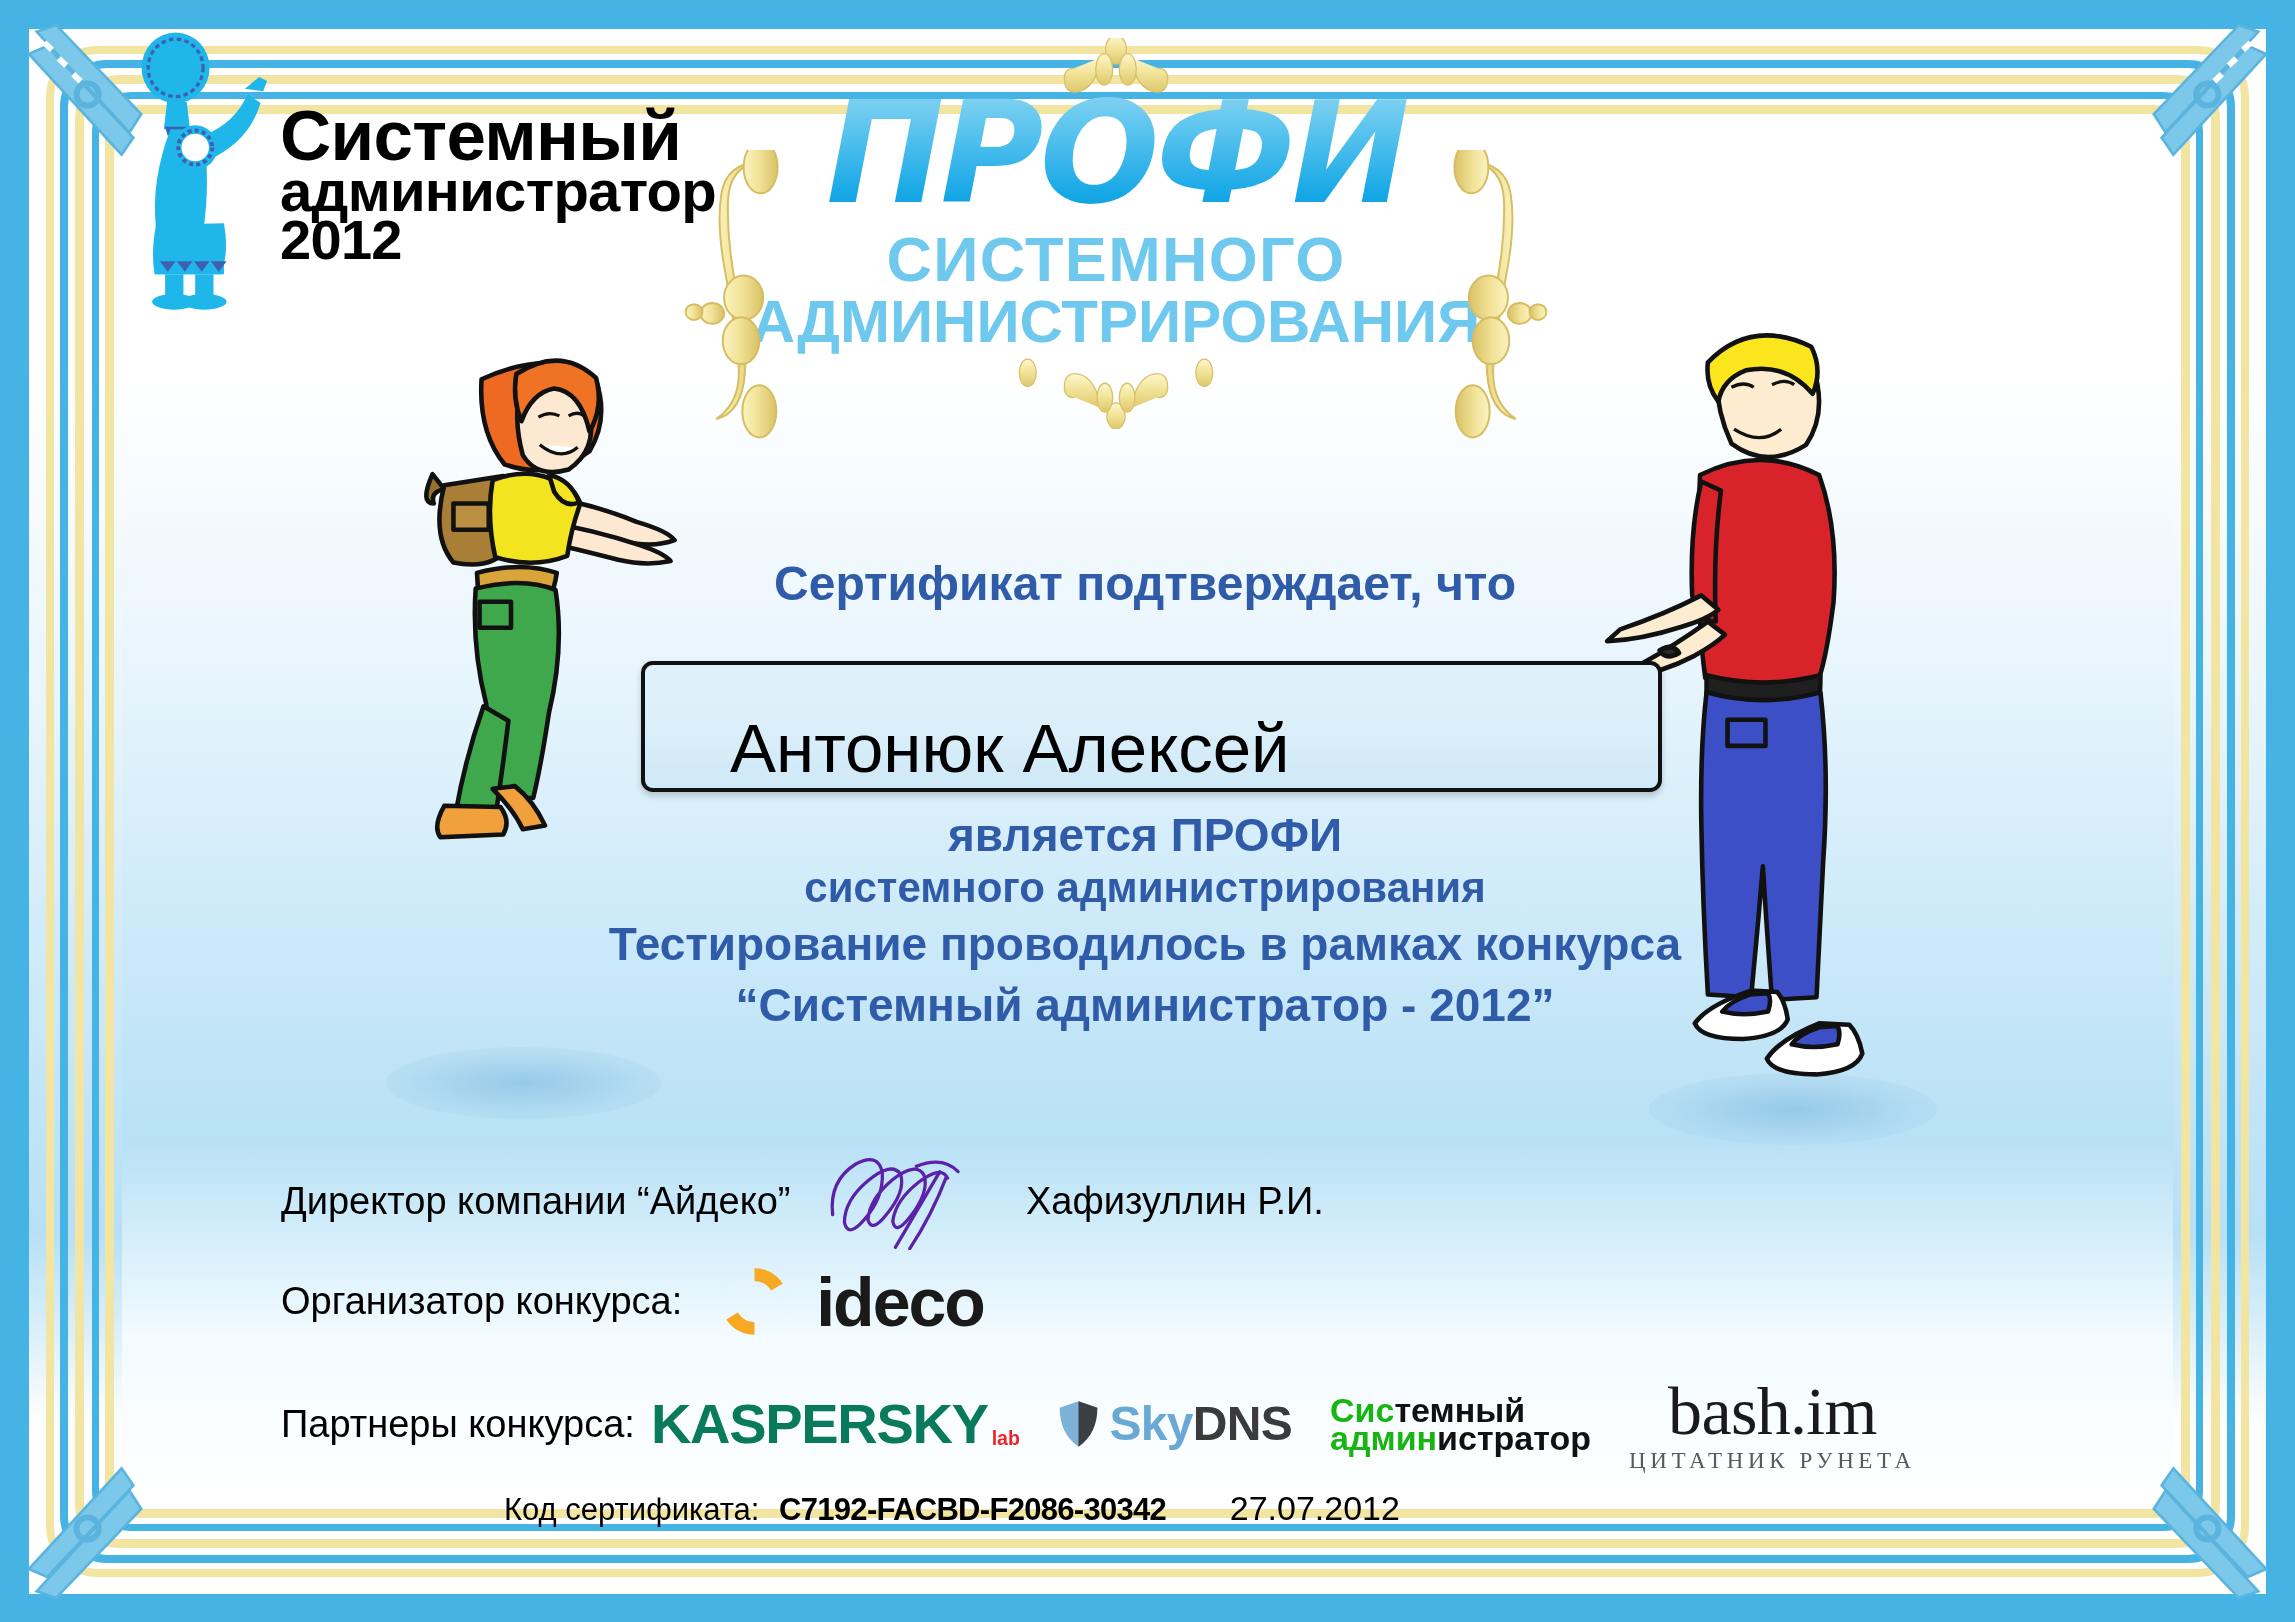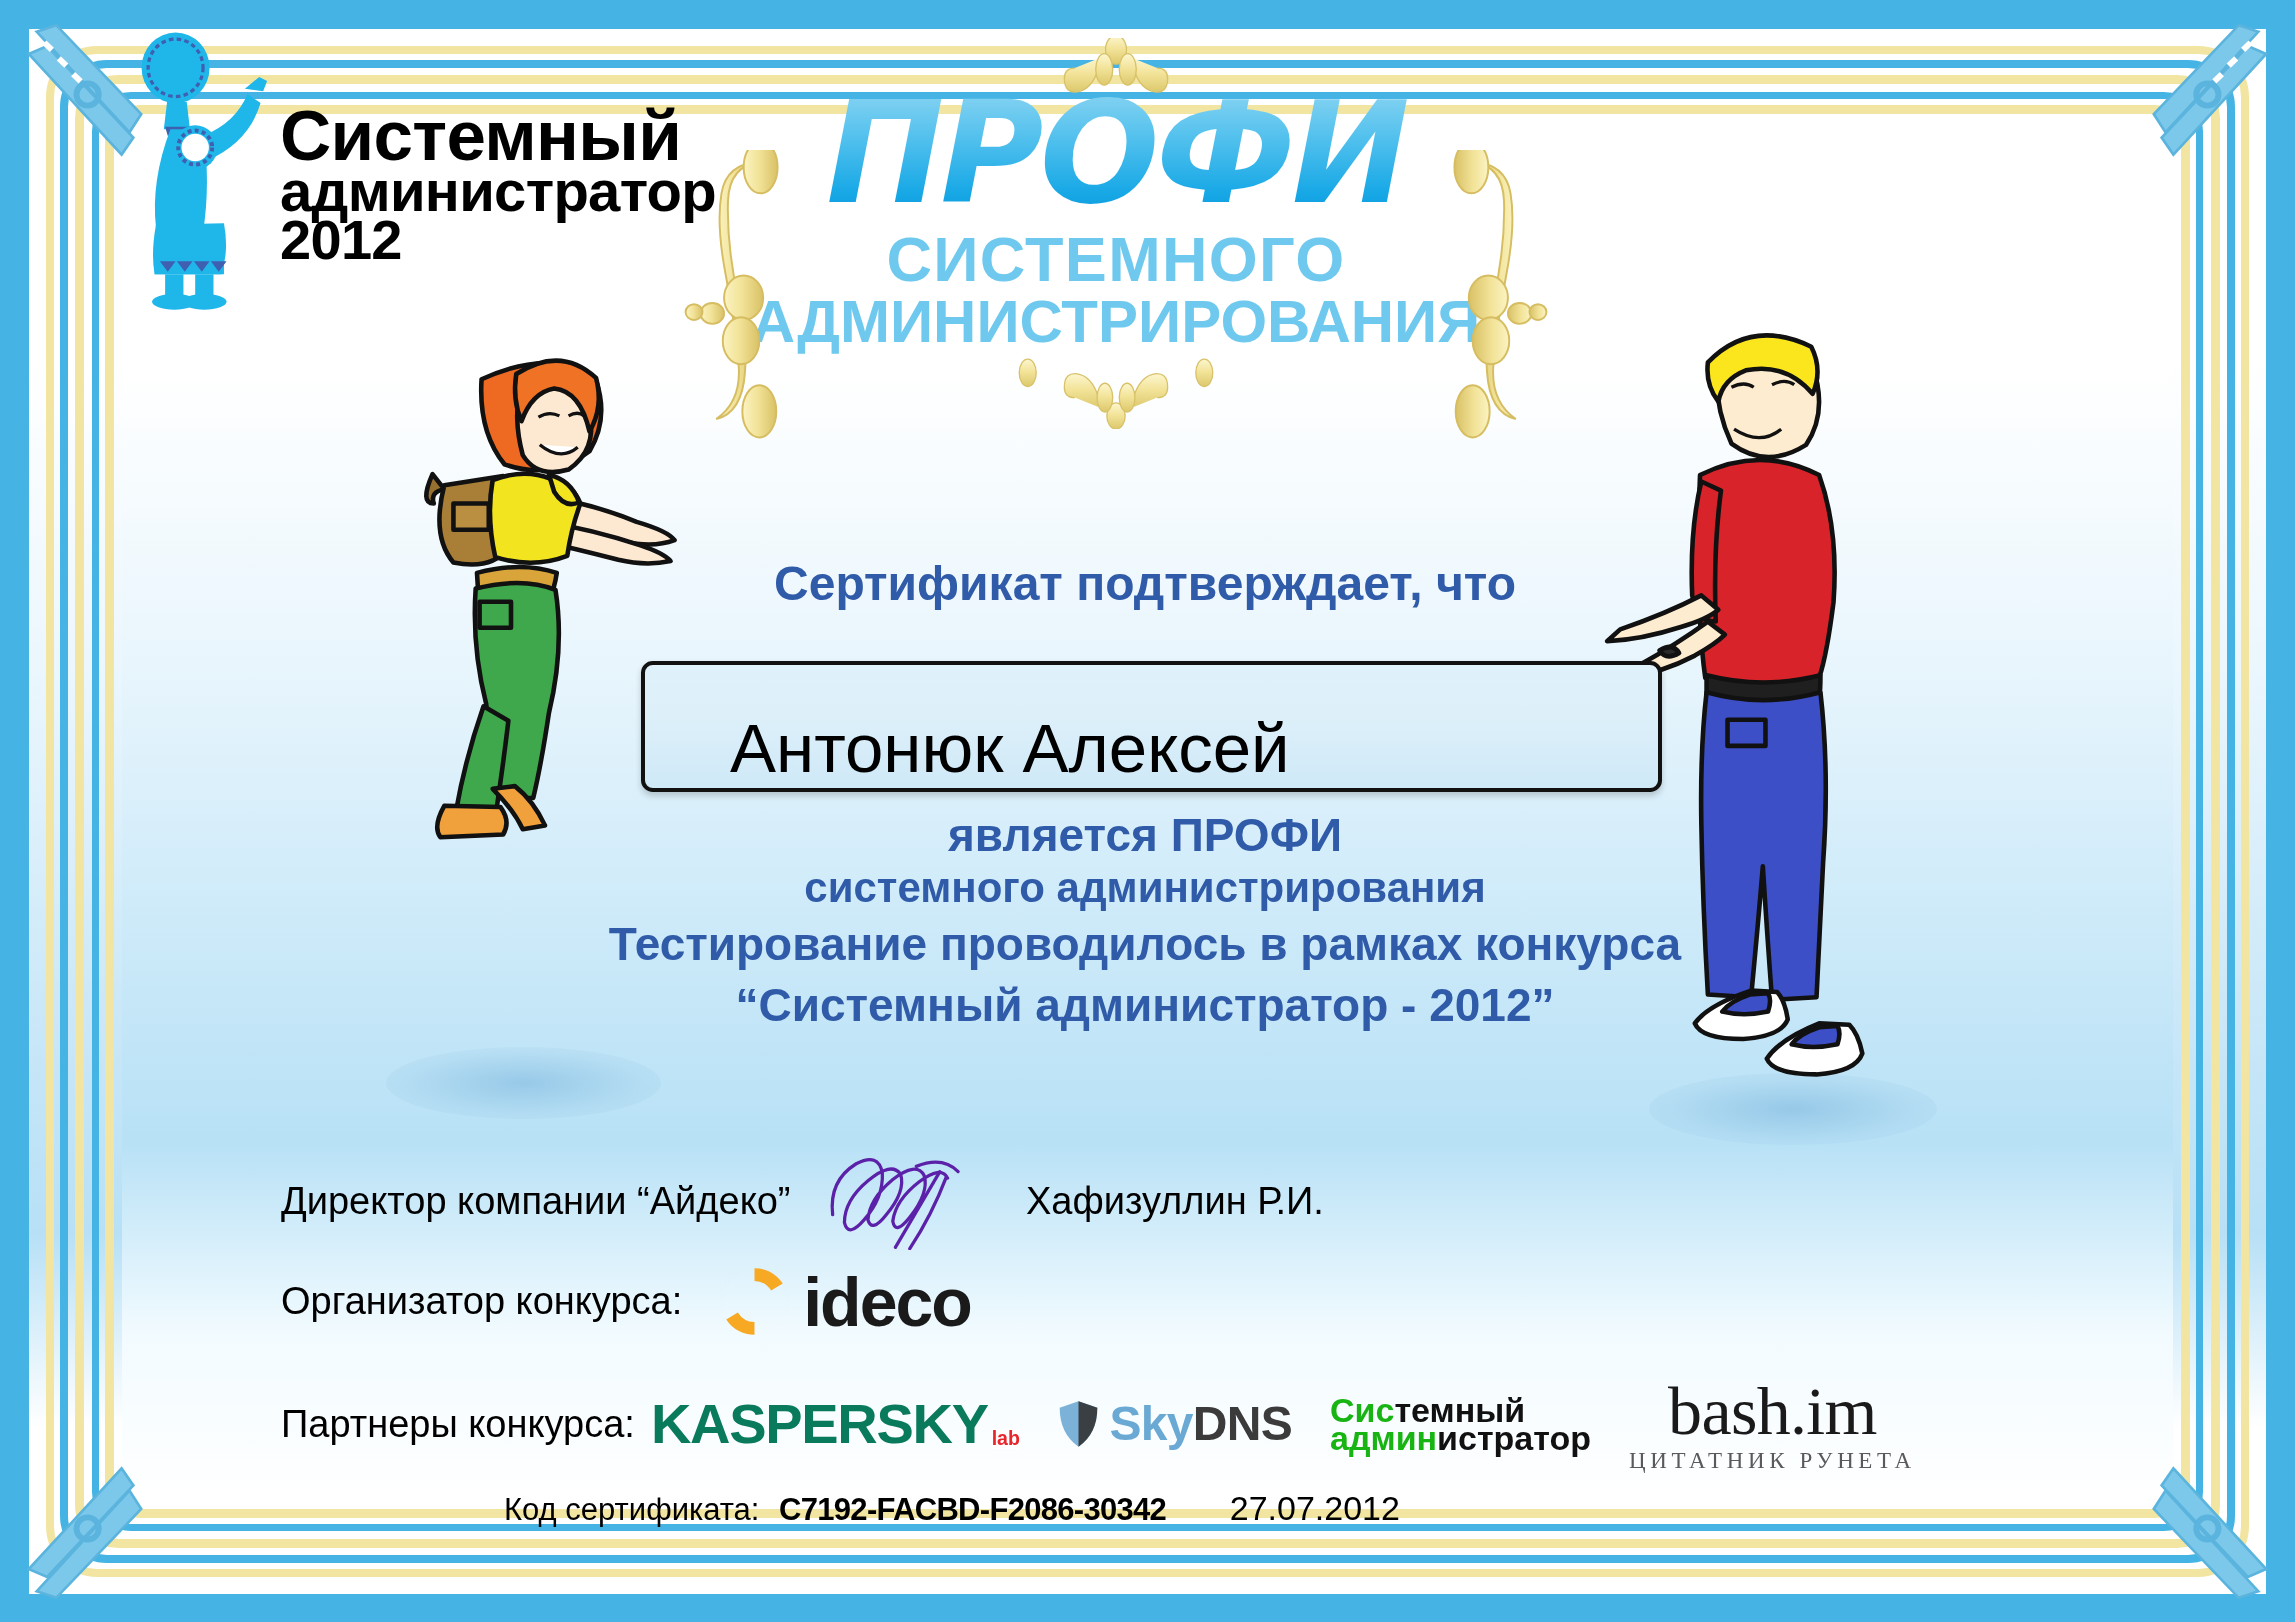--- a/index.html
+++ b/index.html
@@ -176,21 +176,21 @@
   .signature { width: 177px; height: 98px; margin-left: 27.5px; margin-right: 31px; }
   .director-name { font-size: 38px; color: #000000; white-space: nowrap; }
 
   .ideco-logo { display: flex; align-items: center; margin-left: 34px; }
   .ideco-mark { width: 77px; height: 77px; }
   .ideco-text {
     font-size: 68px;
     font-weight: bold;
     color: #1a1a1a;
     letter-spacing: -2px;
-    margin-left: 10px;
+    margin-left: 23px;
     line-height: 1;
   }
 
   .partner-logos { display: flex; align-items: center; margin-left: 16px; gap: 38px; }
 
   .kaspersky {
     display: flex; align-items: flex-end;
     color: #0a7a5c;
     font-size: 56px;
     font-weight: bold;

